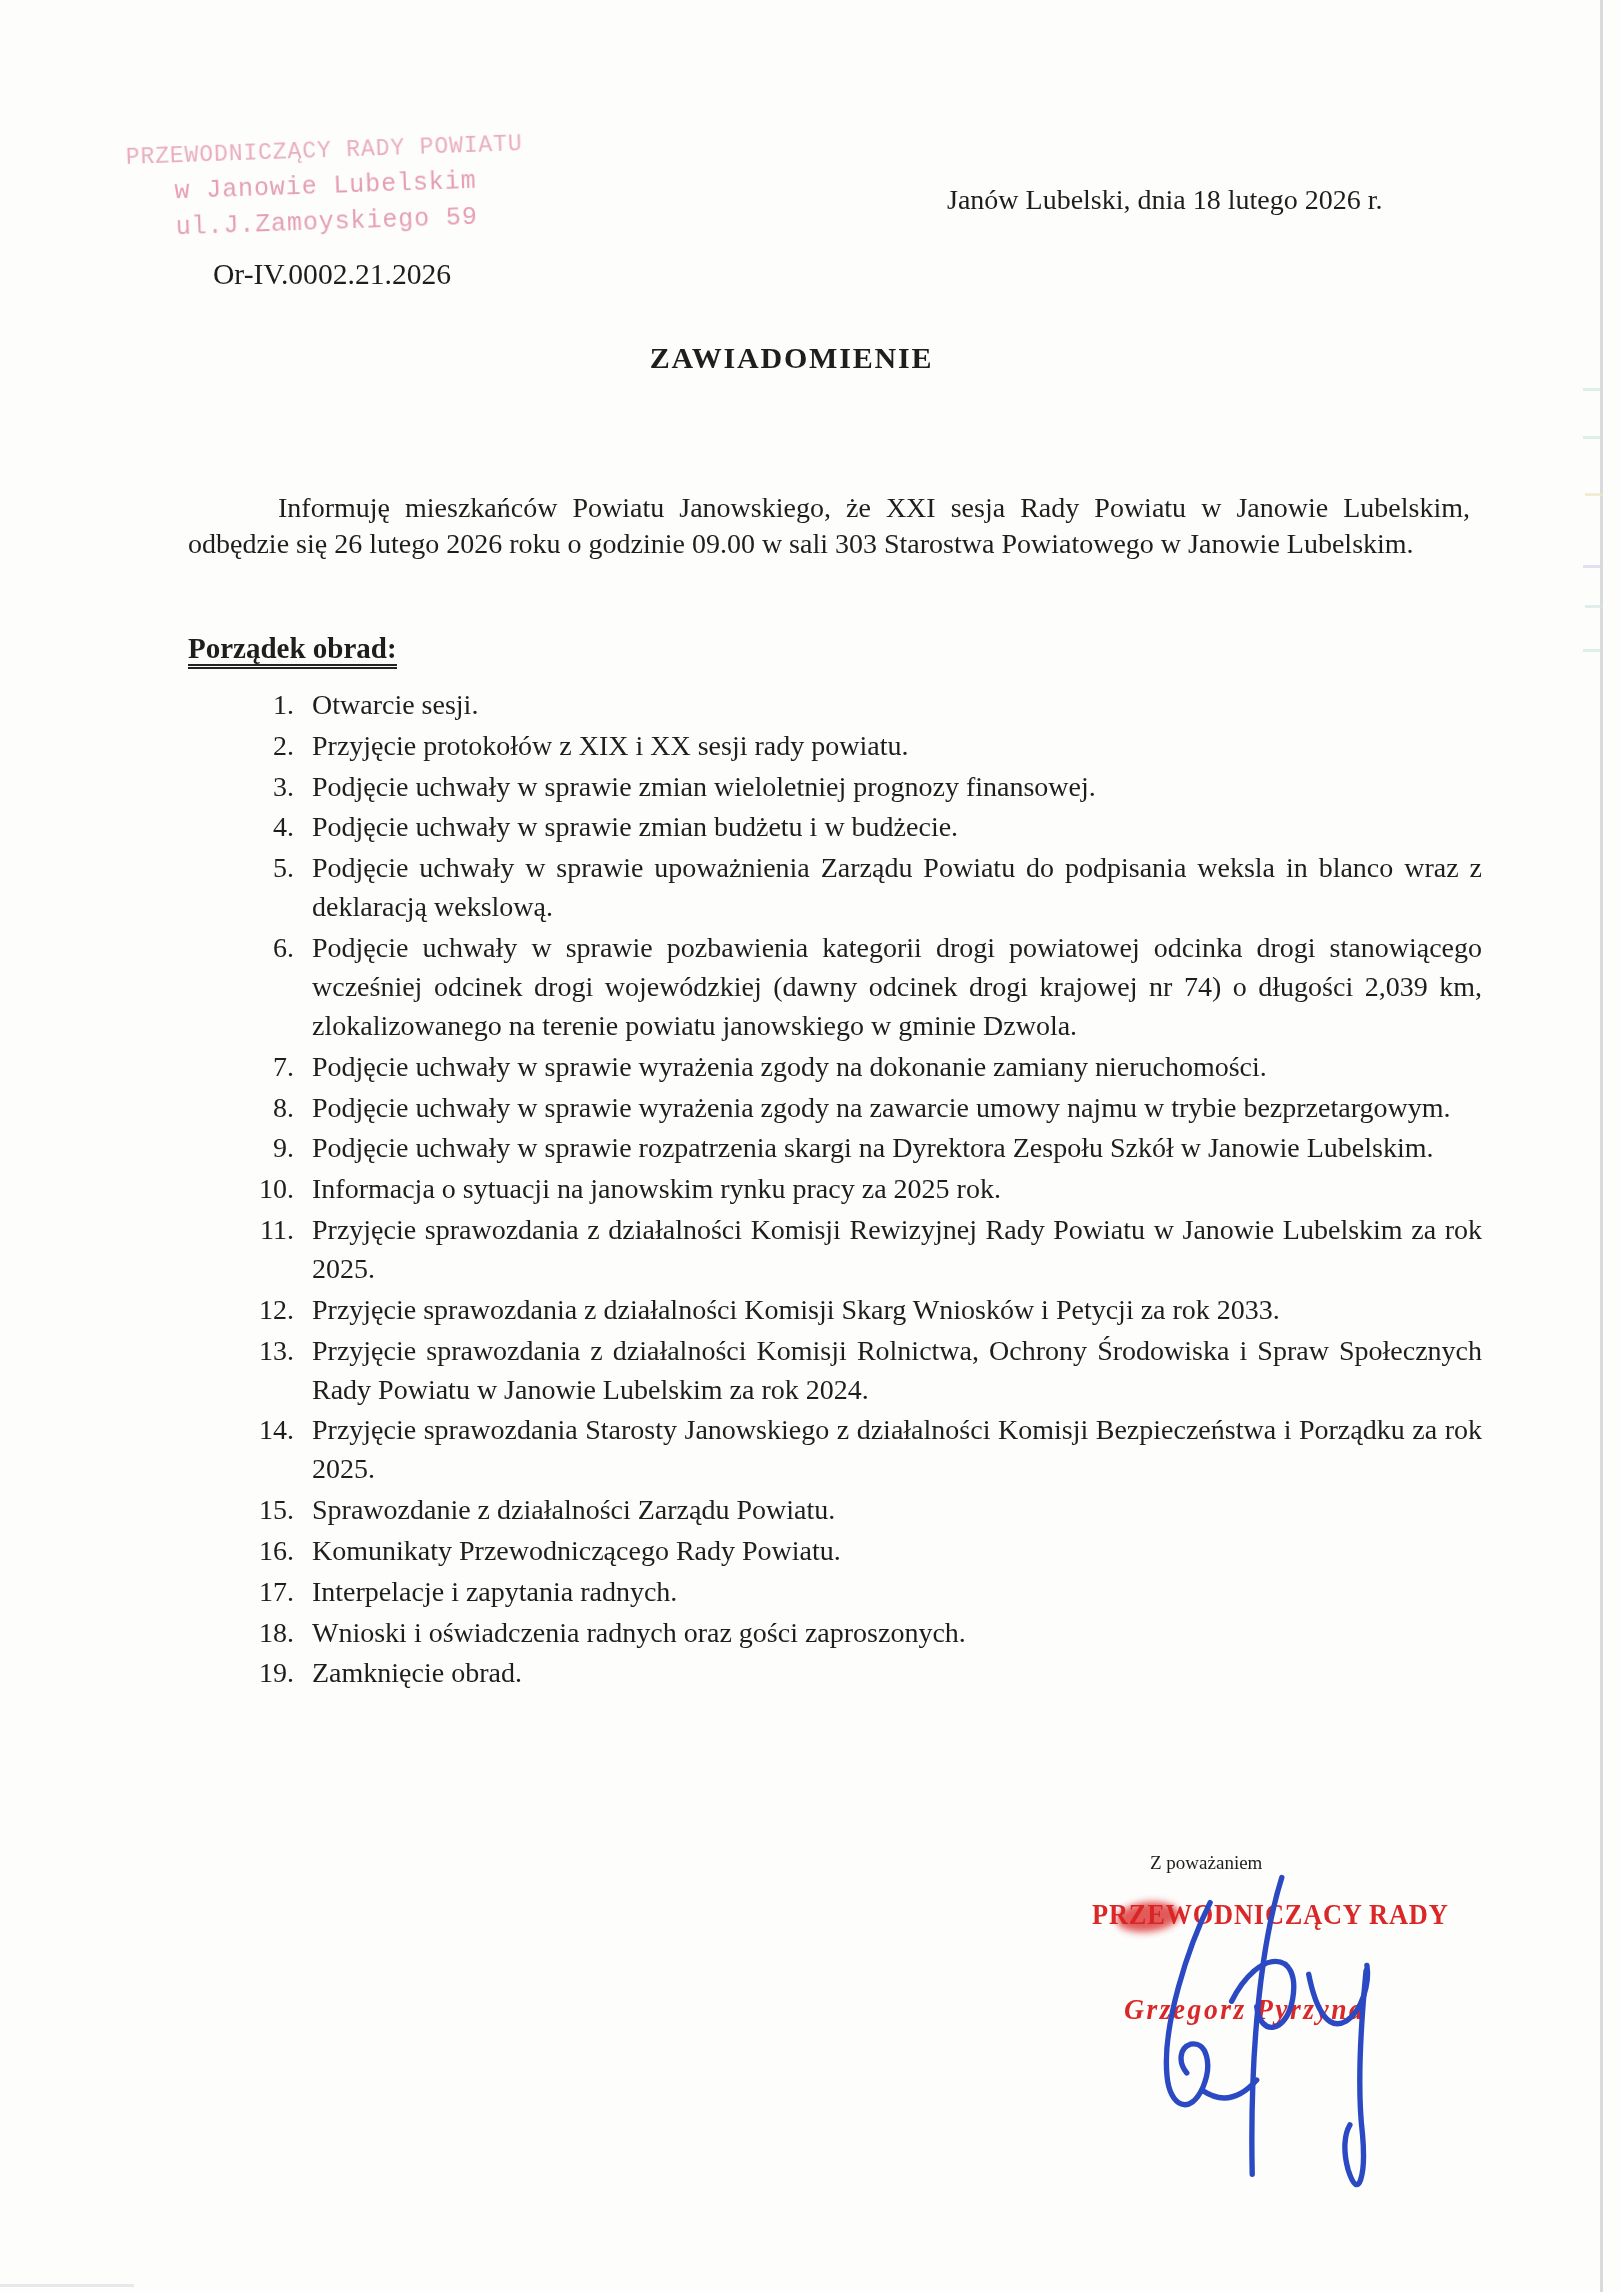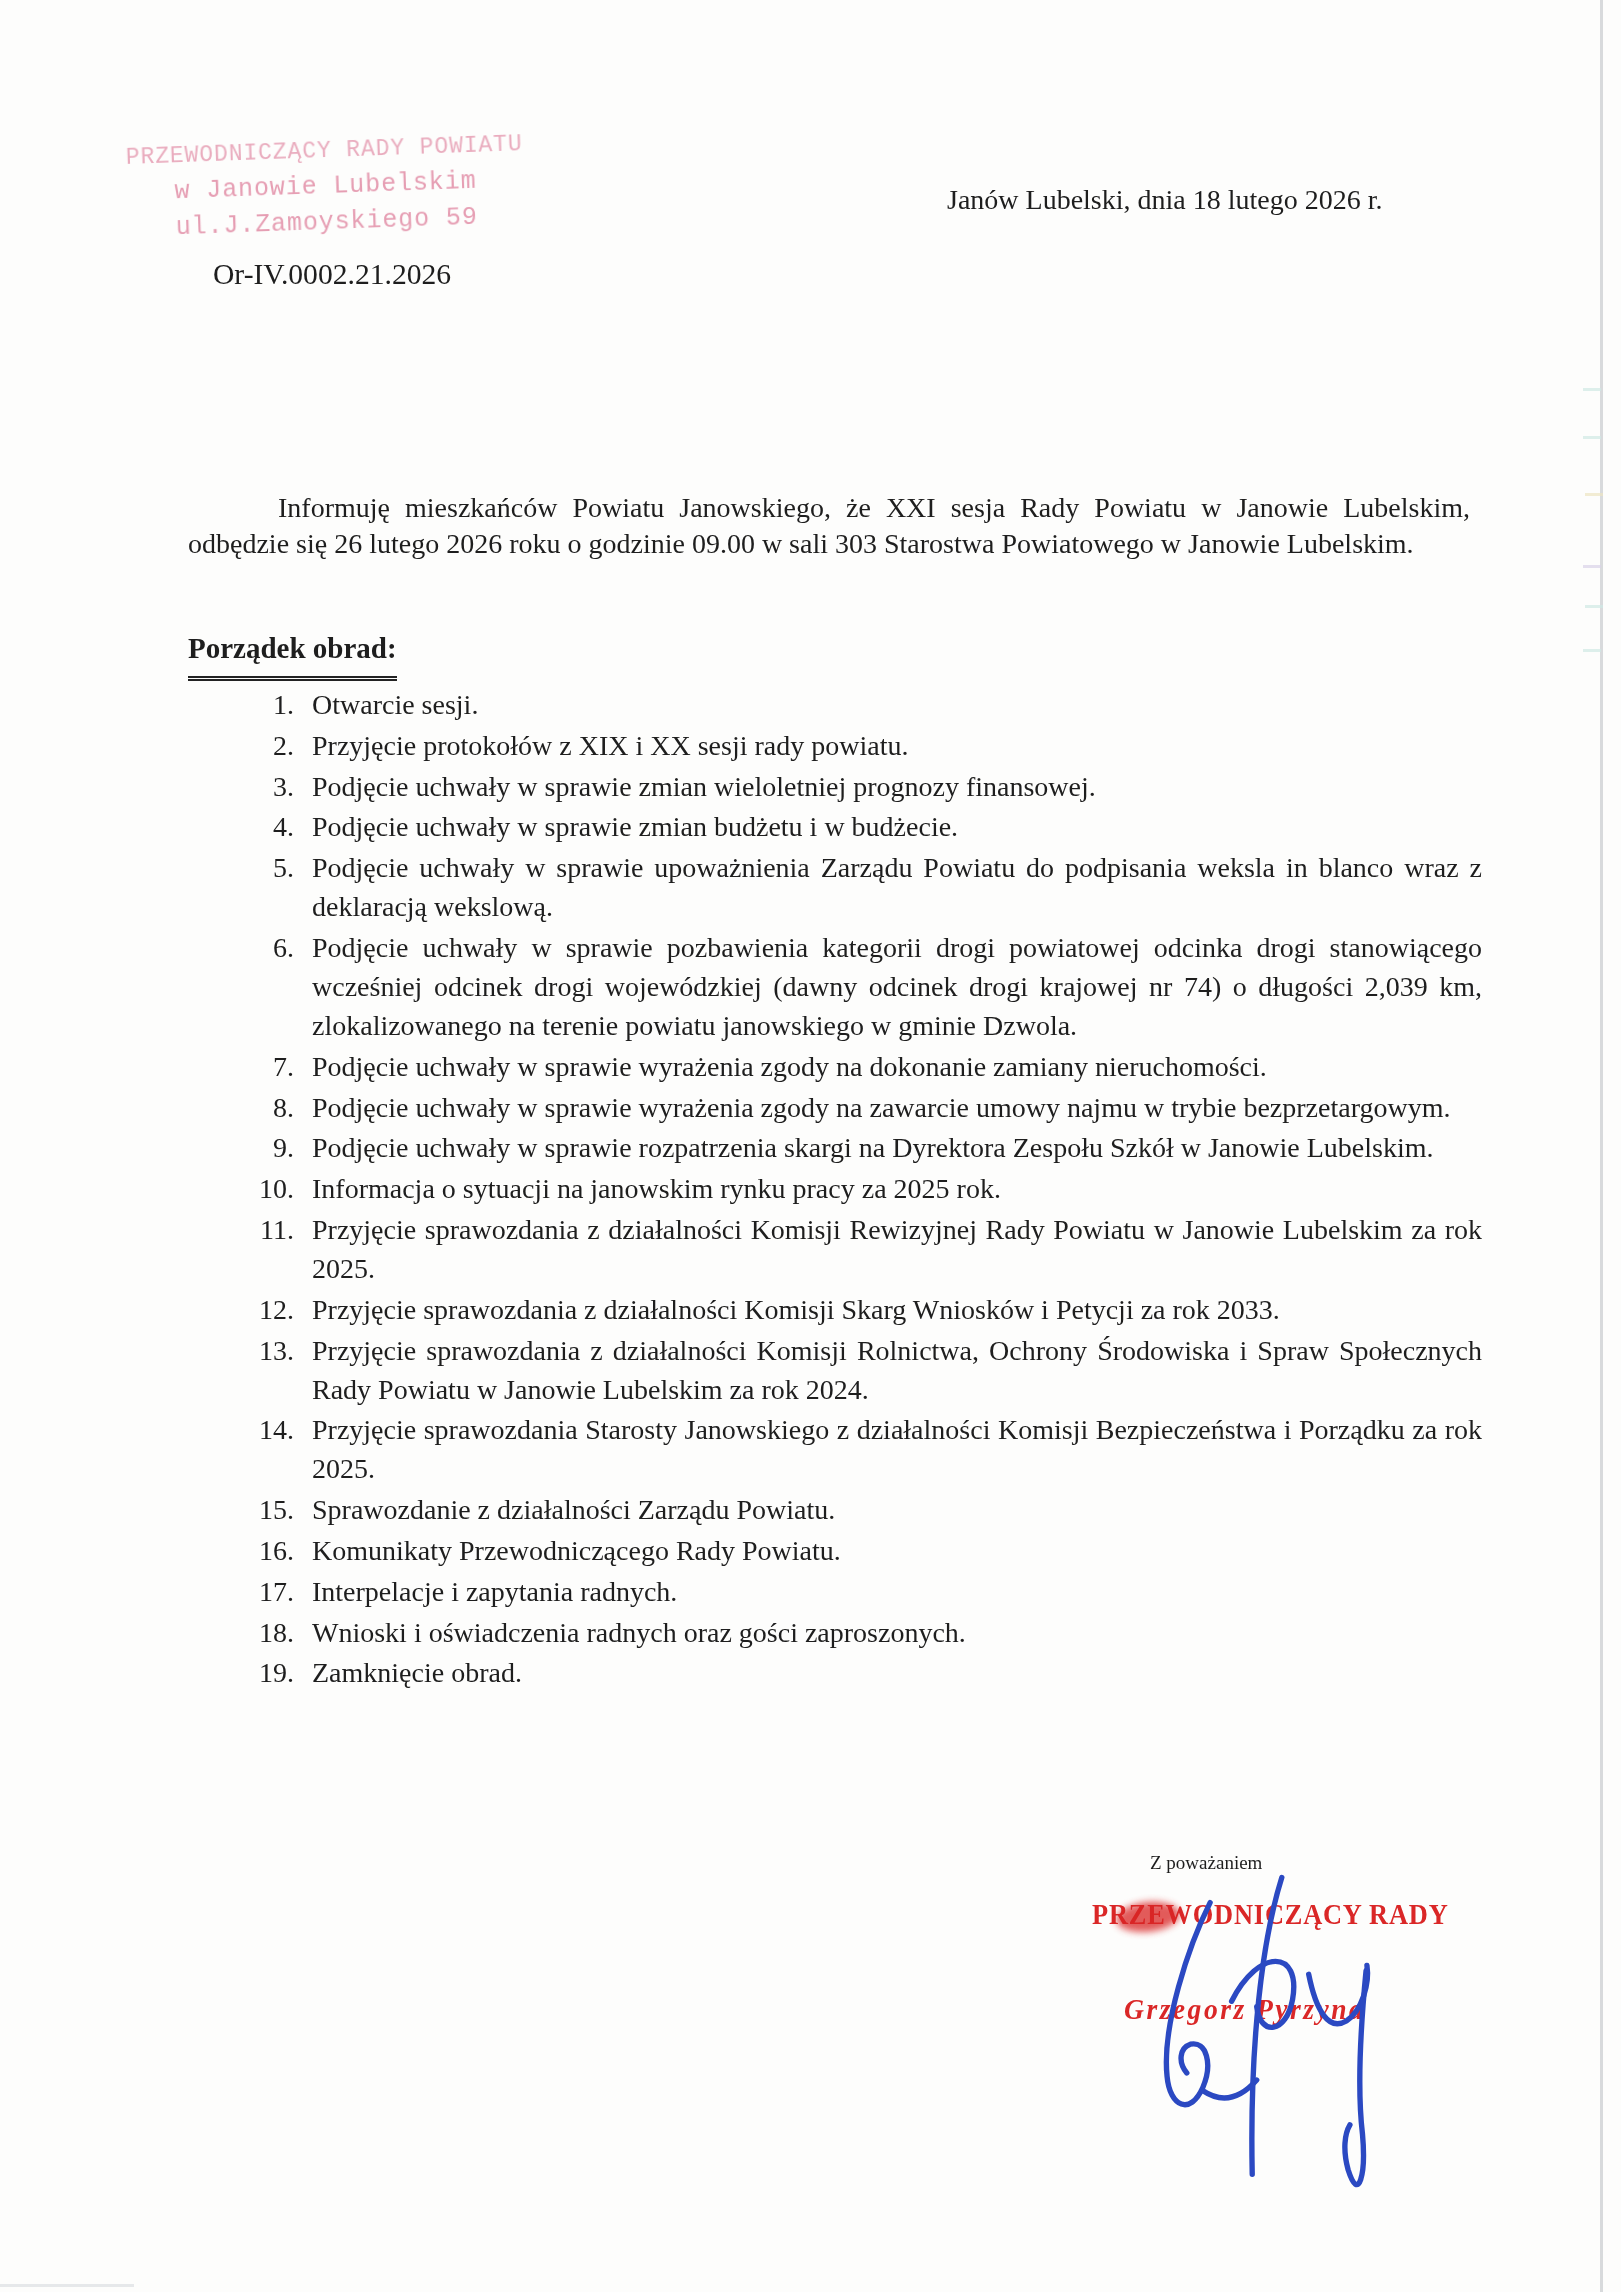--- a/index.html
+++ b/index.html
@@ -39,21 +39,21 @@
   .intro{
     position:absolute;left:188px;top:462px;width:1282px;
     font-size:28px;line-height:36px;
     text-align:justify;text-indent:90px;
   }
   
   .agenda-heading{
     position:absolute;left:188px;top:632px;
     font-size:29px;font-weight:bold;
   }
-  .agenda-heading span{border-bottom:5.4px double #232323;padding-bottom:12px;}
+  .agenda-heading span{border-bottom:5.4px double #232323;padding-bottom:0;}
   ol.agenda{
     position:absolute;left:188px;top:673px;width:1282px;
     margin:12px;padding:0;list-style:none;counter-reset:item;
     font-size:28px;line-height:39px;
   }
   ol.agenda li{
     position:relative;padding-left:112px;margin:0 0 1.8px 0;
     text-align:justify;counter-increment:item;
   }
   ol.agenda li::before{
@@ -94,20 +94,21 @@
   <div class="header-stamp">
     <div class="l1">PRZEWODNICZĄCY RADY POWIATU</div>
     <div class="l2">w Janowie Lubelskim</div>
     <div class="l3">ul.J.Zamoyskiego 59</div>
   </div>
 
   <div class="date-line">Janów Lubelski, dnia 18 lutego 2026 r.</div>
 
   <div class="ref-number">Or-IV.0002.21.2026</div>
 
+  <div class="doc-title">ZAWIADOMIENIE</div>
 
   <p class="intro">Informuję mieszkańców Powiatu Janowskiego, że XXI sesja Rady Powiatu w Janowie Lubelskim, odbędzie się 26 lutego 2026 roku o godzinie 09.00 w sali 303 Starostwa Powiatowego w Janowie Lubelskim.</p>
 
   <div class="agenda-heading">
     <span>Porządek obrad:</span>
   </div>
 
   <ol class="agenda">
     <li>Otwarcie sesji.</li>
     <li>Przyjęcie protokołów z XIX i XX  sesji rady powiatu.</li>

